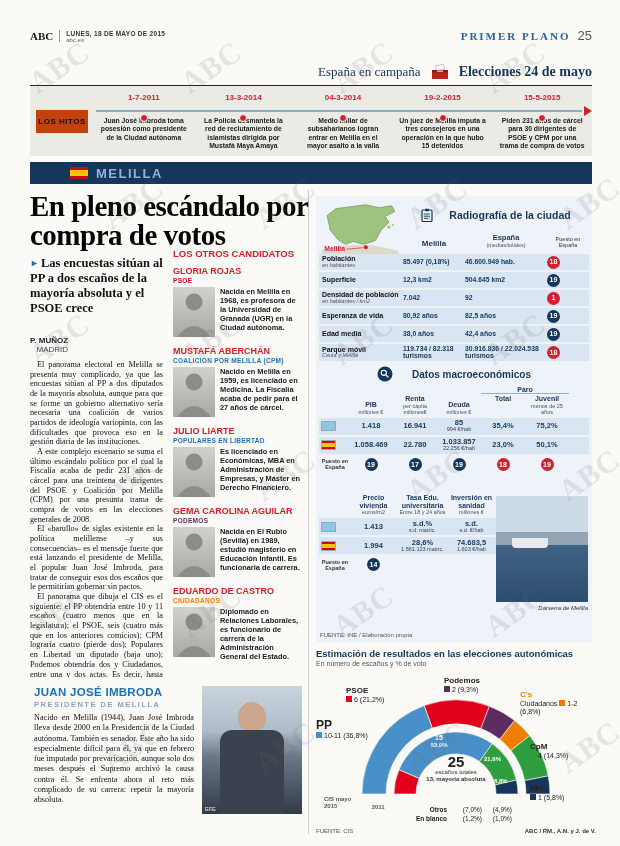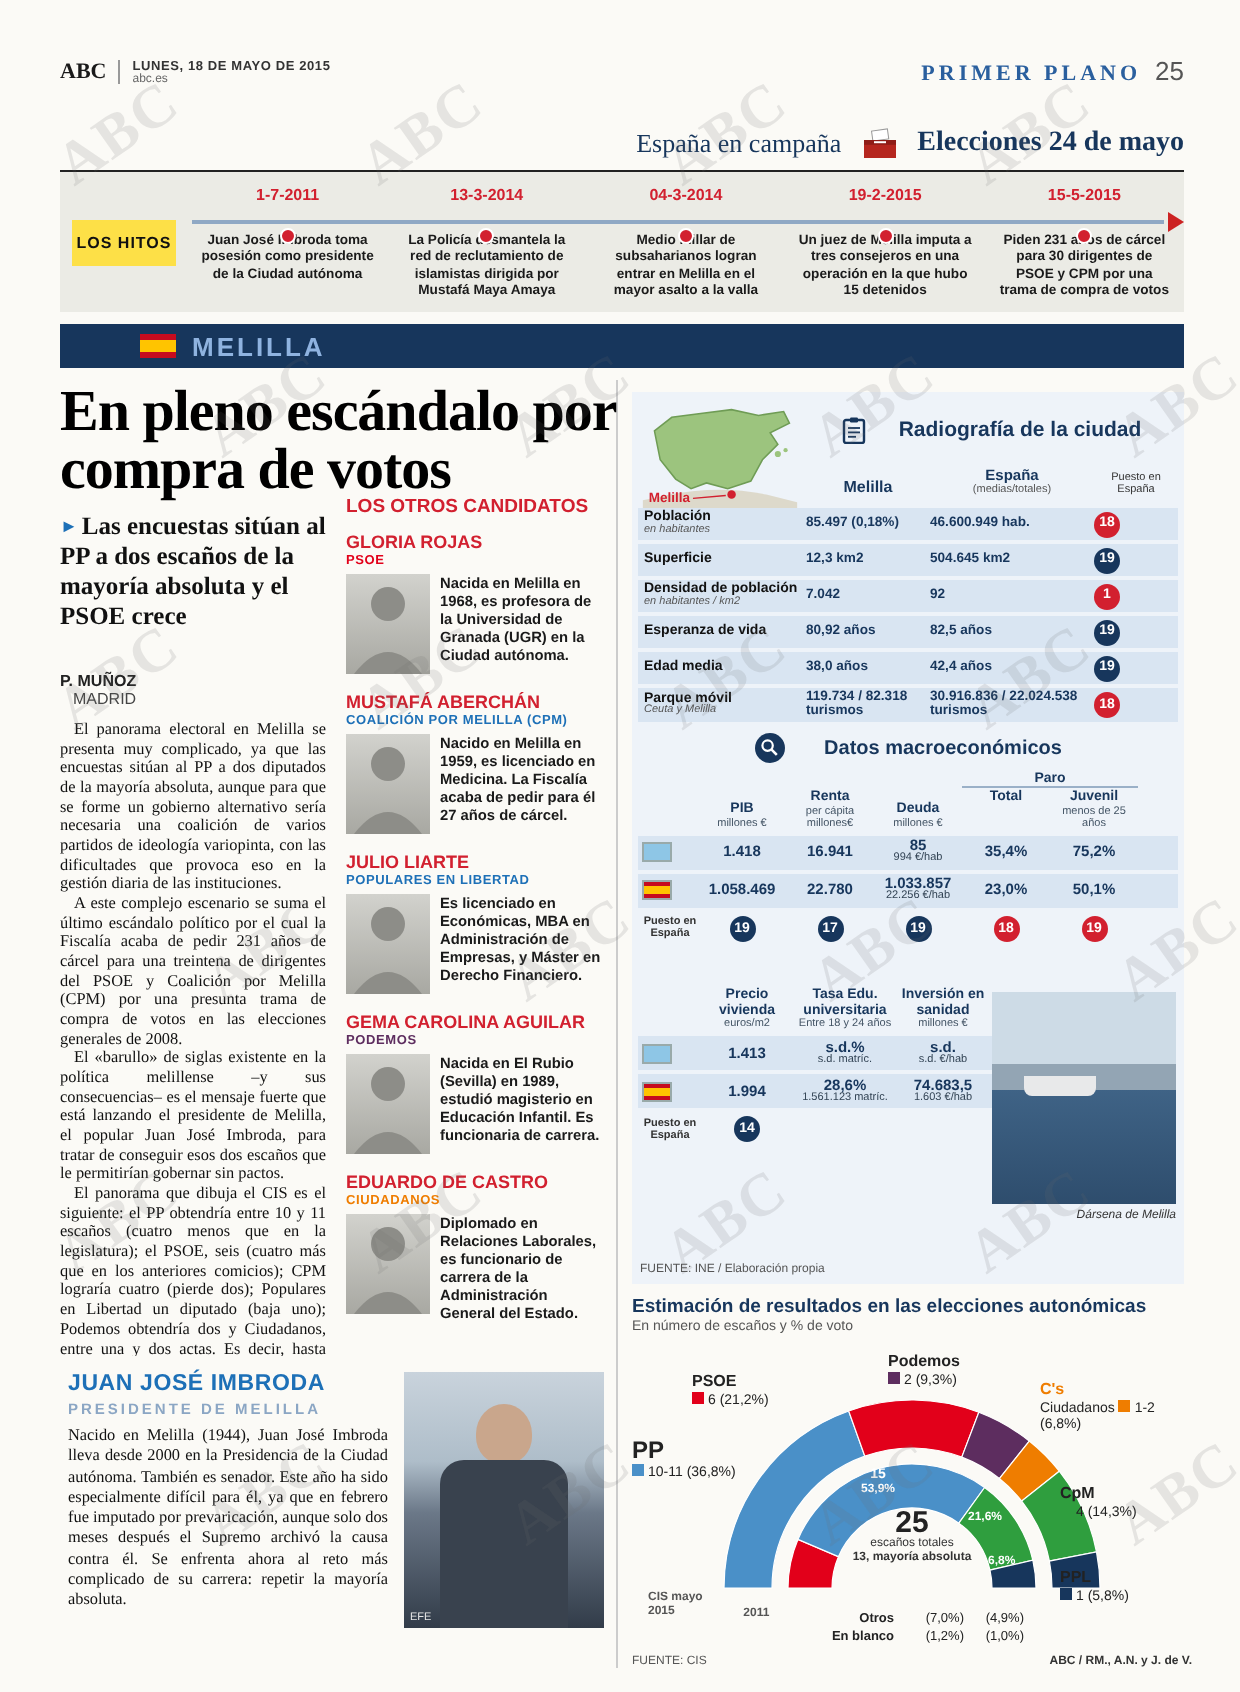--- a/index.html
+++ b/index.html
@@ -22,21 +22,21 @@
   .section-label{font-family:"Liberation Serif",serif;font-weight:bold;font-size:11px;color:#2a5f9e;letter-spacing:2px;}
   .page-num{font-size:13px;color:#555;}
   
   .campaign-row{position:absolute;top:48px;left:30px;right:28px;height:28px;border-bottom:1.5px solid #222;
         display:flex;justify-content:flex-end;align-items:center;gap:9px;z-index:2;margin-top:10px;}
   .campaign-title{font-family:"Liberation Serif",serif;font-size:13px;color:#17365c;}
   .elections-title{font-family:"Liberation Serif",serif;font-weight:bold;font-size:14px;color:#17365c;}
   
   .timeline{position:absolute;top:86px;left:30px;right:28px;height:70px;background:#ebebe5;display:flex;z-index:2;}
   .hitos-tag{width:64px;display:flex;align-items:center;justify-content:center;}
-  .hitos-inner{background:#fde047;font-weight:bold;font-size:8px;padding:7px 2px;letter-spacing:.5px;color:#111;}
+  .hitos-inner{background:#c2410c;font-weight:bold;font-size:8px;padding:7px 2px;letter-spacing:.5px;color:#111;}
   .timeline-items{flex:1;display:flex;position:relative;padding-top:7px;}
   .timeline-line{position:absolute;left:2px;right:10px;top:24px;height:2px;background:#8fa8c4;}
   .timeline-arrow{position:absolute;right:0;top:20px;width:0;height:0;border-left:8px solid #c22;
         border-top:5px solid transparent;border-bottom:5px solid transparent;}
   .milestone{flex:1;position:relative;text-align:center;padding:0 6px;}
   .m-date{color:#d2202f;font-weight:bold;font-size:8px;}
   .m-dot{position:absolute;top:21px;left:50%;margin-left:-4px;width:8px;height:8px;border-radius:50%;
         background:#d2202f;border:1.5px solid #fff;}
   .m-text{margin-top:15px;font-size:6.8px;font-weight:bold;color:#1a1a1a;line-height:1.25;}
   

